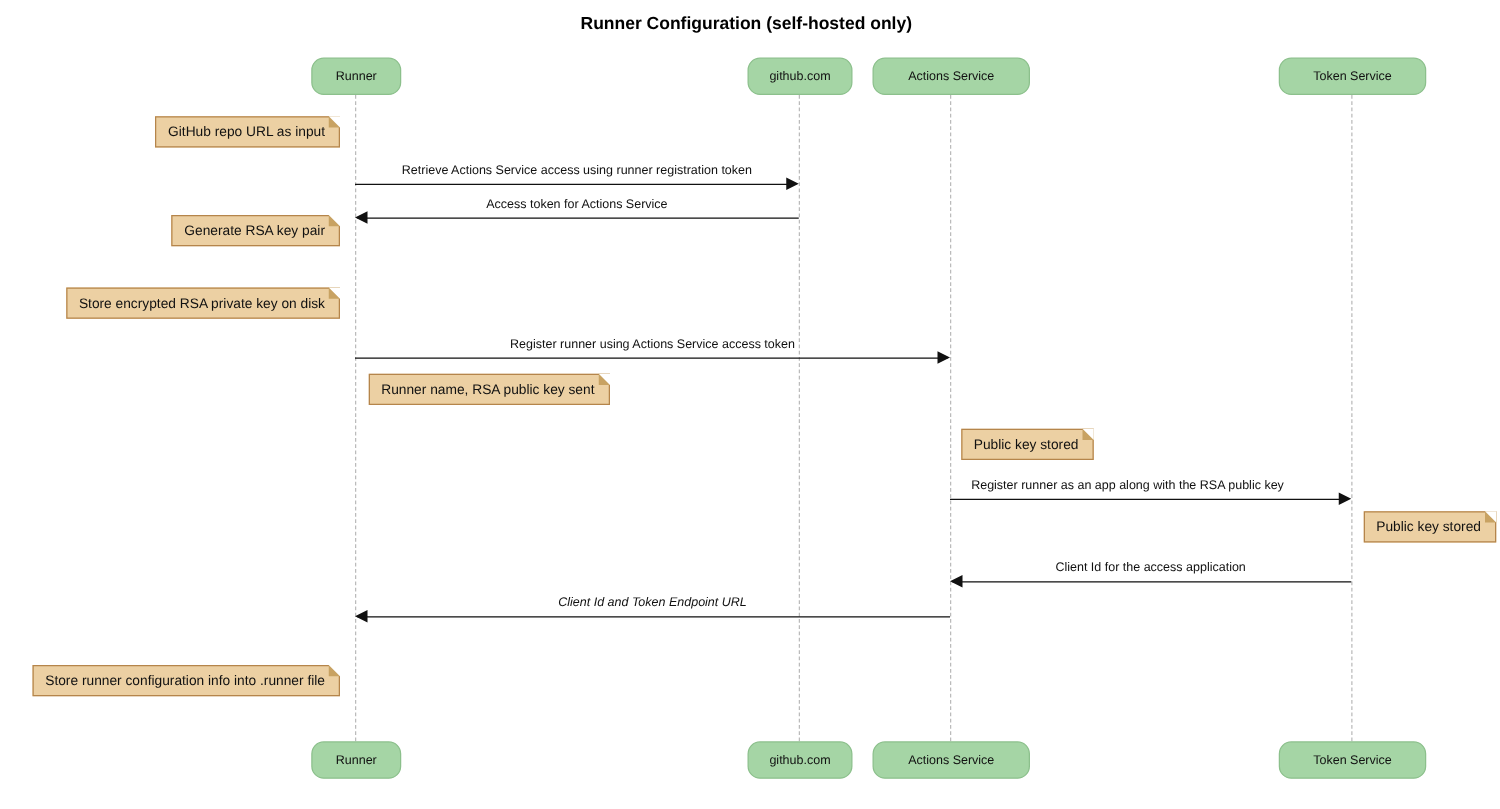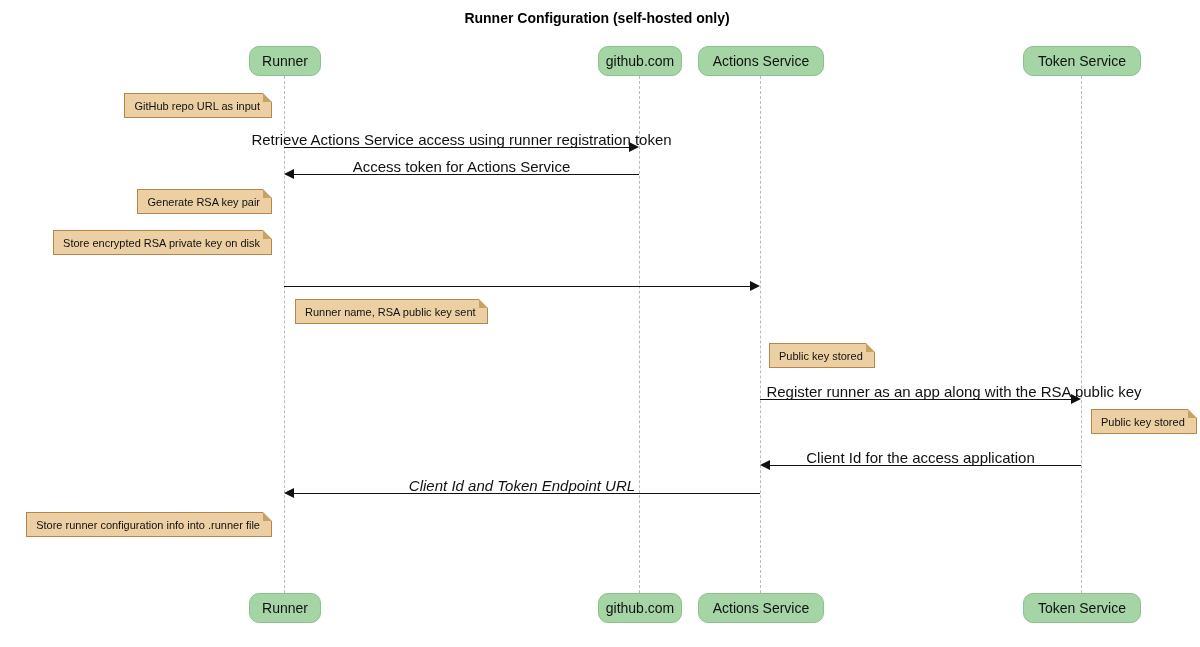--- a/index.html
+++ b/index.html
@@ -8,36 +8,36 @@
     font-family:"Liberation Sans",sans-serif;color:#111;overflow:hidden;
   }
   .title{
     position:absolute;left:0;top:10px;width:1194px;text-align:center;
     font-size:14px;font-weight:bold;color:#000;
   }
   .pbox{
     position:absolute;height:28px;border-radius:10px;
     background:#A5D5A5;border:1px solid #8CC08C;
     display:flex;align-items:center;justify-content:center;
-    font-size:14px;color:#111;white-space:nowrap;
+    font-size:10px;color:#111;white-space:nowrap;
   }
   .lifeline{
     position:absolute;width:0;border-left:1px dashed #BBBBBB;
   }
   .msg-line{
     position:absolute;height:1px;background:#111;
   }
   .arrowhead{
     position:absolute;width:0;height:0;
     border-top:5px solid transparent;border-bottom:5px solid transparent;
   }
   .arrowhead.right{border-left:10px solid #111;}
   .arrowhead.left{border-right:10px solid #111;}
   .msg-label{
-    position:absolute;font-size:15px;white-space:nowrap;
+    position:absolute;font-size:10px;white-space:nowrap;
     transform:translateX(-50%);color:#111;
   }
   .note{
     position:absolute;background:#ECD0A3;border:1px solid #B5854B;
     font-size:11px;padding:6px 11px 5px 9px;white-space:nowrap;color:#111;
   }
   .note::before{
     content:"";position:absolute;top:-1px;right:-1px;
     border-style:solid;border-width:0 9px 9px 0;
     border-color:#fff #fff #C8A262 #C8A262;
@@ -54,36 +54,37 @@
     <div class="lifeline" style="left: 639px; top: 76px; height: 517px;"></div>
     <div class="pbox" style="left: 598px; top: 46px; width: 82px;">github.com</div>
     <div class="pbox" style="left: 598px; top: 593px; width: 82px;">github.com</div>
     <div class="lifeline" style="left: 760px; top: 76px; height: 517px;"></div>
     <div class="pbox" style="left: 698px; top: 46px; width: 124px;">Actions Service</div>
     <div class="pbox" style="left: 698px; top: 593px; width: 124px;">Actions Service</div>
     <div class="lifeline" style="left: 1081px; top: 76px; height: 517px;"></div>
     <div class="pbox" style="left: 1023px; top: 46px; width: 116px;">Token Service</div>
     <div class="pbox" style="left: 1023px; top: 593px; width: 116px;">Token Service</div>
     <div class="note" style="top: 93px; right: 928px;">GitHub repo URL as input</div>
-    <div class="note" style="top: 189px; right: 928px; margin-left: 31px;">Generate RSA key pair</div>
+    <div class="note" style="top: 172px; right: 928px; margin-left: 31px;">Generate RSA key pair</div>
     <div class="note" style="top: 230px; right: 928px;">Store encrypted RSA private key on disk</div>
     <div class="note" style="top: 299px; left: 295px;">Runner name, RSA public key sent</div>
     <div class="note" style="top: 343px; left: 769px;">Public key stored</div>
     <div class="note" style="top: 409px; left: 1091px;">Public key stored</div>
-    <div class="note" style="top: 512px; right: 928px; margin-left: 28px;">Store runner configuration info into .runner file</div>
+    <div class="note" style="top: 532px; right: 928px; margin-left: 28px;">Store runner configuration info into .runner file</div>
     <div class="msg-line" style="left: 284px; top: 147px; width: 353px;"></div>
     <div class="arrowhead right" style="left: 629px; top: 142px;"></div>
     <div class="msg-label" style="left: 461.5px; top: 131px;">Retrieve Actions Service access using runner registration token</div>
     <div class="msg-line" style="left: 286px; top: 174px; width: 353px;"></div>
     <div class="arrowhead left" style="left: 284px; top: 169px;"></div>
     <div class="msg-label" style="left: 461.5px; top: 158px;">Access token for Actions Service</div>
     <div class="msg-line" style="left: 284px; top: 286px; width: 474px;"></div>
     <div class="arrowhead right" style="left: 750px; top: 281px;"></div>
+    <div class="msg-label" style="left: 522px; top: 270px;">Register runner using Actions Service access token</div>
     <div class="msg-line" style="left: 760px; top: 399px; width: 319px;"></div>
     <div class="arrowhead right" style="left: 1071px; top: 394px;"></div>
-    <div class="msg-label" style="left: 954px; top: 383px;">Register runner as an app along with the RSA public key</div>
+    <div class="msg-label" style="left: 902px; top: 383px;">Register runner as an app along with the RSA public key</div>
     <div class="msg-line" style="left: 762px; top: 465px; width: 319px;"></div>
     <div class="arrowhead left" style="left: 760px; top: 460px;"></div>
     <div class="msg-label" style="left: 920.5px; top: 449px;">Client Id for the access application</div>
     <div class="msg-line" style="left: 286px; top: 493px; width: 474px;"></div>
     <div class="arrowhead left" style="left: 284px; top: 488px;"></div>
     <div class="msg-label" style="left: 522px; top: 477px; font-style: italic;">Client Id and Token Endpoint URL</div>
   </div>
 
 </body></html>

